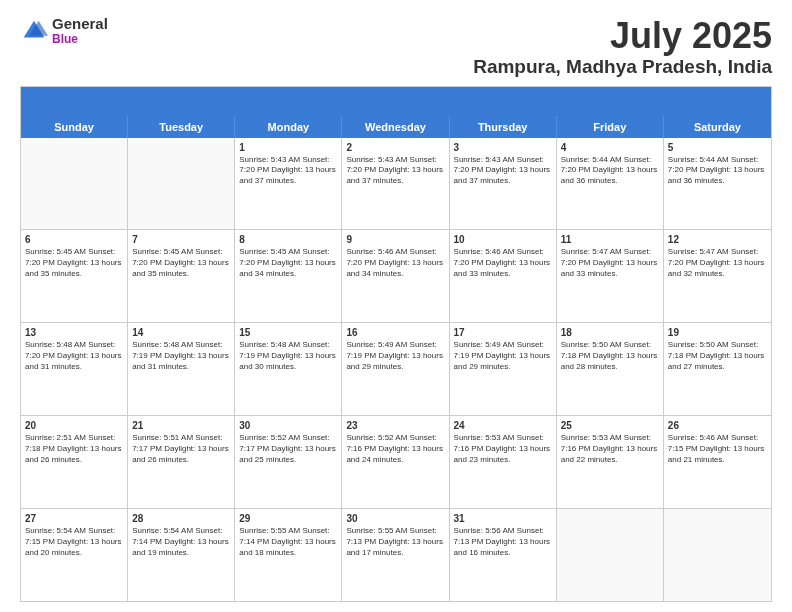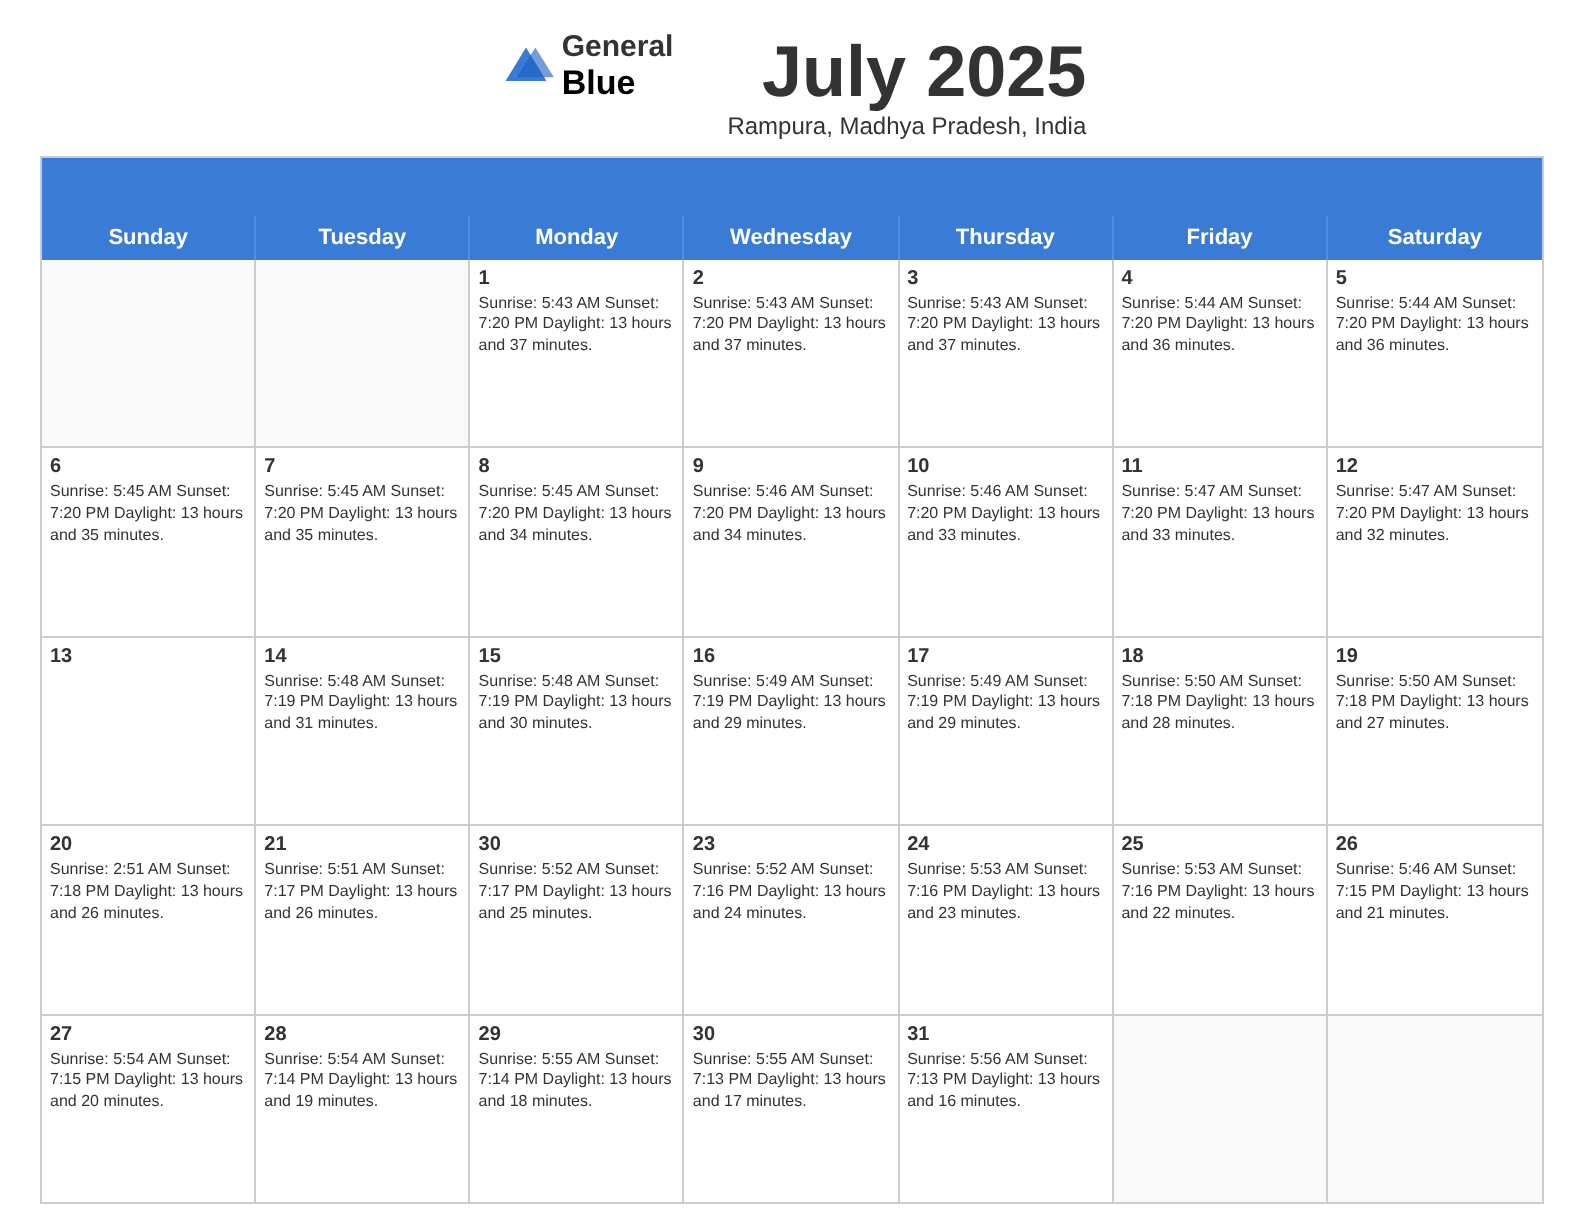--- a/index.html
+++ b/index.html
@@ -9,21 +9,20 @@
       font-family: Arial, sans-serif;
       background: #fff;
       overflow: hidden;
     }
     .page {
       width: 792px;
       height: 612px;
       padding: 16px 20px 10px 20px;
       display: flex;
       flex-direction: column;
-      align-items: center;
     }
     .header {
       display: flex;
       justify-content: space-between;
       align-items: flex-start;
       margin-bottom: 8px;
     }
     .logo {
       display: flex;
       align-items: center;
@@ -33,41 +32,41 @@
       display: flex;
       flex-direction: column;
       line-height: 1.1;
     }
     .logo-general {
       font-size: 15px;
       font-weight: bold;
       color: #333;
     }
     .logo-blue {
-      font-size: 17px;
-      font-weight: bold;
-      color: #000000;
+      font-size: 12px;
+      font-weight: bold;
+      color: #a21caf;
     }
     .logo-icon {
       width: 28px;
       height: 28px;
     }
     .title-block {
       text-align: right;
     }
     .main-title {
       font-size: 36px;
       font-weight: bold;
       color: #333;
       line-height: 1.1;
     }
     .subtitle {
-      font-size: 12px;
-      color: #333;
-      font-weight: normal;
+      font-size: 19px;
+      color: #333;
+      font-weight: bold;
       padding-left: 27px;
     }
     .calendar {
       flex: 1;
       display: flex;
       flex-direction: column;
       border: 1px solid #ccc;
     }
     .cal-header {
       display: grid;
@@ -223,20 +222,23 @@
           <div class="cal-cell">
             <div class="day-num">12</div>
             <div class="cell-text">Sunrise: 5:47 AM
 Sunset: 7:20 PM
 Daylight: 13 hours and 32 minutes.</div>
           </div>
         </div>
         <div class="cal-row">
           <div class="cal-cell">
             <div class="day-num">13</div>
+            <div class="cell-text">Sunrise: 5:48 AM
+Sunset: 7:20 PM
+Daylight: 13 hours and 31 minutes.</div>
           </div>
           <div class="cal-cell">
             <div class="day-num">14</div>
             <div class="cell-text">Sunrise: 5:48 AM
 Sunset: 7:19 PM
 Daylight: 13 hours and 31 minutes.</div>
           </div>
           <div class="cal-cell">
             <div class="day-num">15</div>
             <div class="cell-text">Sunrise: 5:48 AM

